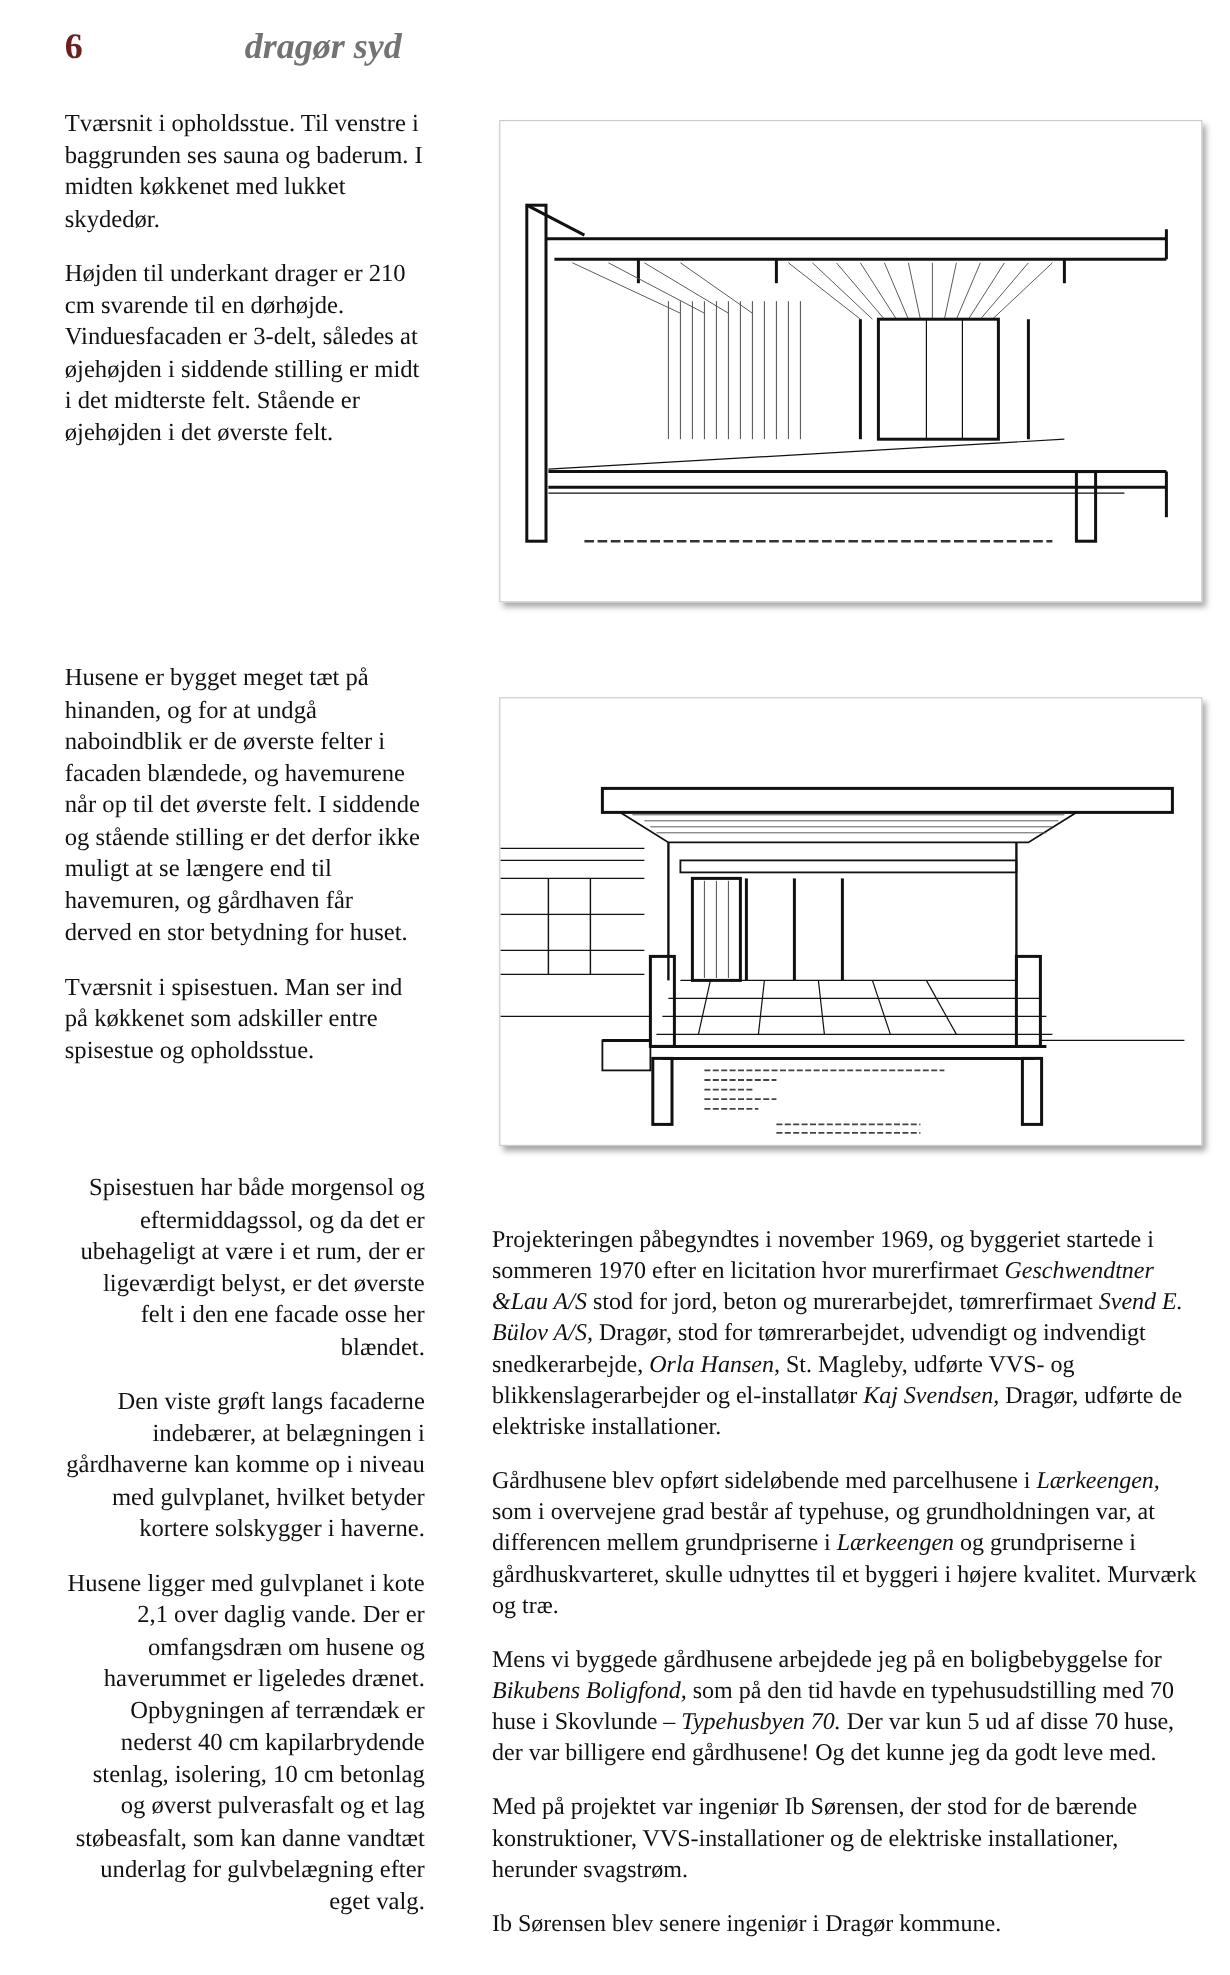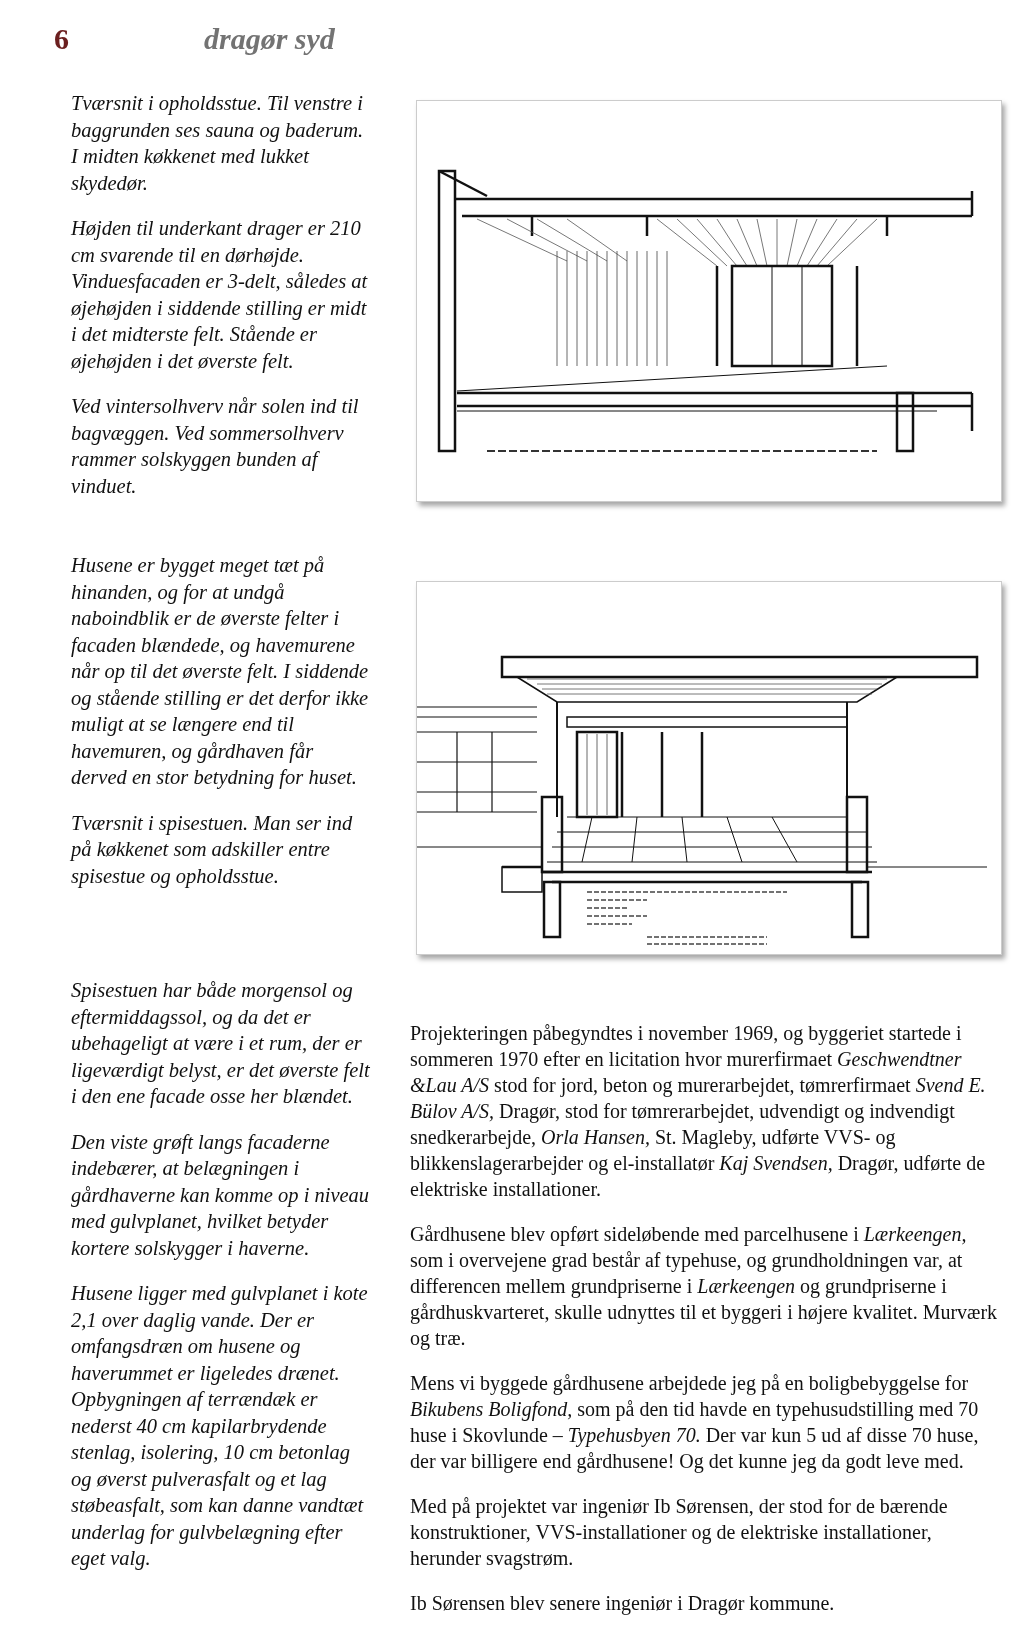--- a/index.html
+++ b/index.html
@@ -2,21 +2,21 @@
 <html><head>
 <meta charset="utf-8">
 <style>
   html, body { margin: 0; padding: 0; background: #ffffff; }
   body { width: 1025px; height: 1646px; position: relative; overflow: hidden;
          font-family: "Liberation Serif", "DejaVu Serif", serif; color: #111; }
   .page-header { position: absolute; left: 54px; top: 22px; width: 320px; height: 40px; }
   .page-number { position: absolute; left: 0; top: 0; font-size: 30px; font-weight: bold; color: #6b1f1f; }
   .section-title { position: absolute; left: 150px; top: 0; font-size: 30px; font-weight: bold; font-style: italic; color: #737373; white-space: nowrap; }
 
-  .left-col { position: absolute; left: 54px; width: 300px; font-style: italic; font-size: 20.5px; line-height: 26.5px; margin-left: 17px; }
+  .left-col { position: absolute; left: 54px; width: 300px; font-size: 20.5px; line-height: 26.5px; }
   .left-col p { margin: 0 0 19px 0; }
 
   .figure { position: absolute; background: #fff; border: 1px solid #ccc;
             box-shadow: 3px 4px 5px rgba(0,0,0,0.35); }
   .figure svg { display: block; width: 100%; height: 100%; }
 
   .right-col { position: absolute; left: 410px; top: 982px; width: 590px; font-size: 20px; line-height: 26px; margin-top: 38px; }
   .right-col p { margin: 0 0 19px 0; }
   .right-col em { font-style: italic; }
 </style>
@@ -24,29 +24,28 @@
 <body>
 
 <div class="page-header">
   <span class="page-number">6</span>
   <span class="section-title">dragør syd</span>
 </div>
 
 <div class="left-col" style="top:90px;">
   <p>Tværsnit i opholdsstue. Til venstre i baggrunden ses sauna og baderum. I midten køkkenet med lukket skydedør.</p>
   <p>Højden til underkant drager er 210 cm svarende til en dørhøjde. Vinduesfacaden er 3-delt, således at øjehøjden i siddende stilling er midt i det midterste felt. Stående er øjehøjden i det øverste felt.</p>
-  <p>Ved vintersolhverv når solen ind til bagvæggen. Ved sommersolhverv rammer solskyggen bunden af vinduet.</p>
 </div>
 
 <div class="left-col" style="top:552px;">
   <p>Husene er bygget meget tæt på hinanden, og for at undgå naboindblik er de øverste felter i facaden blændede, og havemurene når op til det øverste felt. I siddende og stående stilling er det derfor ikke muligt at se længere end til havemuren, og gårdhaven får derved en stor betydning for huset.</p>
   <p>Tværsnit i spisestuen. Man ser ind på køkkenet som adskiller entre spisestue og opholdsstue.</p>
 </div>
 
-<div class="left-col" style="top:977px;">
+<div class="left-col" style="top:977px;text-align:right;">
   <p>Spisestuen har både morgensol og eftermiddagssol, og da det er ubehageligt at være i et rum, der er ligeværdigt belyst, er det øverste felt i den ene facade osse her blændet.</p>
   <p>Den viste grøft langs facaderne indebærer, at belægningen i gårdhaverne kan komme op i niveau med gulvplanet, hvilket betyder kortere solskygger i haverne.</p>
   <p>Husene ligger med gulvplanet i kote 2,1 over daglig vande. Der er omfangsdræn om husene og haverummet er ligeledes drænet. Opbygningen af terrændæk er nederst 40 cm kapilarbrydende stenlag, isolering, 10 cm betonlag og øverst pulverasfalt og et lag støbeasfalt, som kan danne vandtæt underlag for gulvbelægning efter eget valg.</p>
 </div>
 
 <div class="figure" style="left:416px; top:100px; width:584px; height:400px;">
   <svg viewBox="0 0 584 400" fill="none" stroke="#111" stroke-width="2.5">
 
     <rect x="22" y="70" width="16" height="280"></rect>
     <line x1="22" y1="70" x2="70" y2="95"></line>

